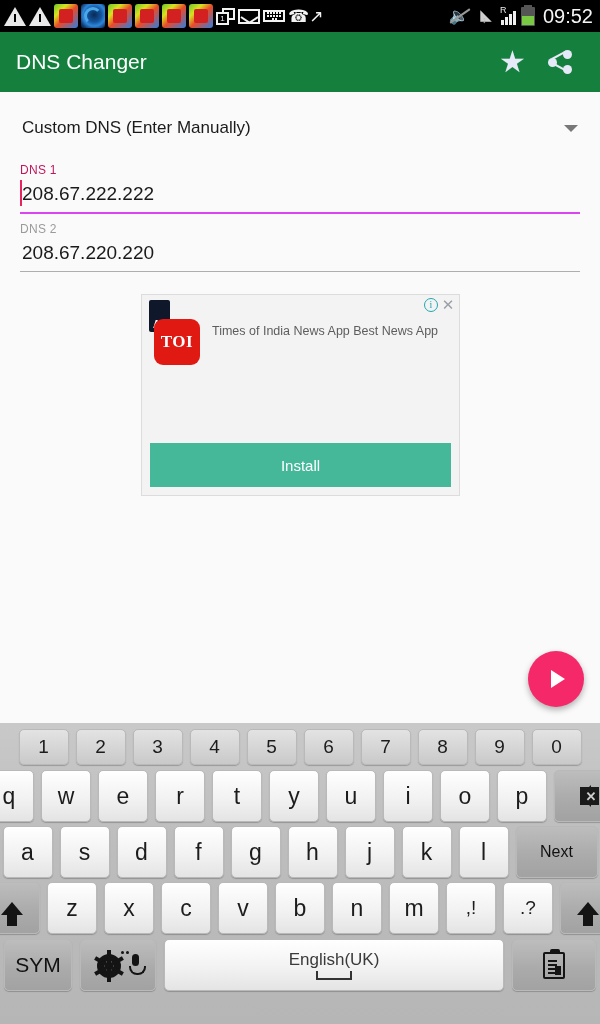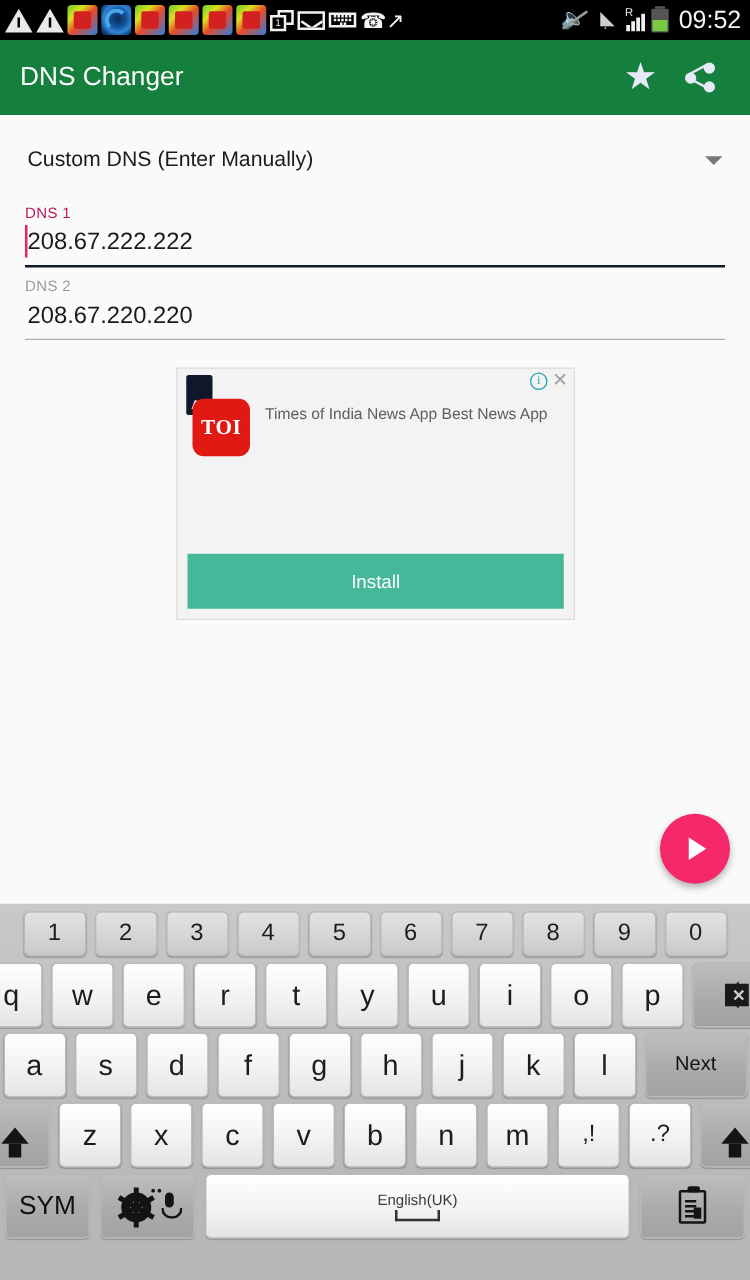--- a/index.html
+++ b/index.html
@@ -121,21 +121,21 @@
     border-left: 7px solid transparent; border-right: 7px solid transparent;
     border-top: 7px solid #787878;
   }
   .field { padding: 0 20px; margin-top: 8px; }
   .field .flabel { font-size: 12px; color: #9a9a9a; letter-spacing: .3px; }
   .field.focused .flabel { color: #be185d; margin-top: 13px; }
   .field .fval {
     font-size: 19px; color: #1a1a1a; padding: 6px 0 7px 2px;
     border-bottom: 1px solid #aeaeae; position: relative;
   }
-  .field.focused .fval { border-bottom: 2px solid #0f172a; }
+  .field.focused .fval { border-bottom: 2px solid #d946ef; }
   .field.focused .fval:before {
     content: ""; position: absolute; left: 0; top: 3px; bottom: 6px; width: 2px;
     background: #e8245f;
   }
 
   
   .ad {
     position: absolute; left: 141px; top: 294px; width: 319px; height: 202px;
     background: #f3f3f3; border: 1px solid #dcdcdc;
   }
@@ -209,21 +209,21 @@
     color: #111;
   }
   .key.next { width: 82px; font-size: 16px; }
   .key.bksp { width: 62px; }
   .key.shift { width: 56px; }
   .key.punct { font-size: 19px; }
   .key.sym { width: 68px; font-size: 21px; }
   .key.settings { width: 76px; }
   .key.space { flex: 1 1 auto; width: auto; flex-direction: column; gap: 1px; }
   .key.clip { width: 84px; }
-  .space-lang { font-size: 12px; color: #3a3a3a; }
+  .space-lang { font-size: 17px; color: #3a3a3a; }
   .space-glyph { width: 36px; height: 9px; border: 2px solid #333; border-top: 0; }
   .bk-arrow {
     width: 0; height: 0; position: relative;
     border-top: 11px solid transparent; border-bottom: 11px solid transparent;
     border-right: 11px solid #1a1a1a;
   }
   .bk-arrow:after {
     content: ""; position: absolute; left: 0; top: -9px; width: 19px; height: 18px;
     background: #1a1a1a;
   }

